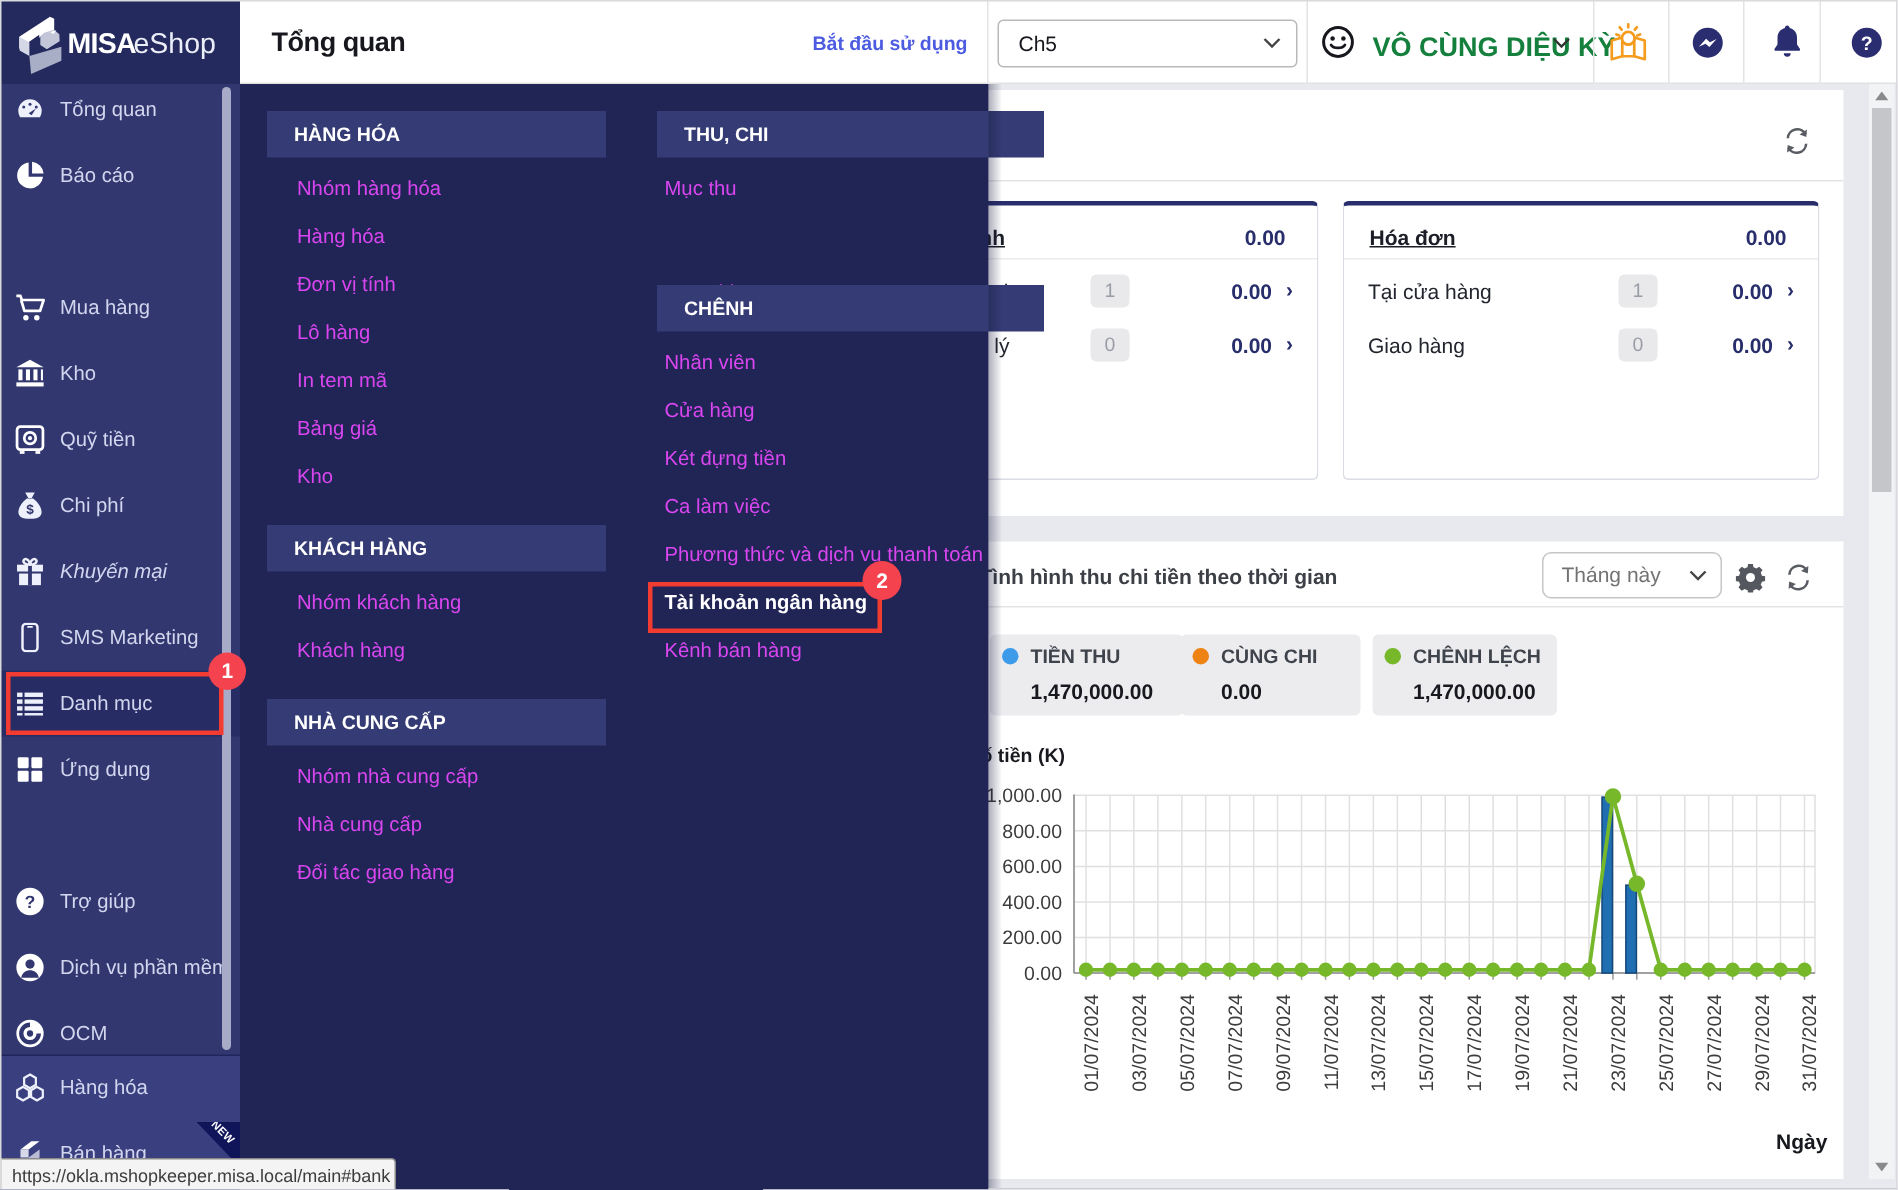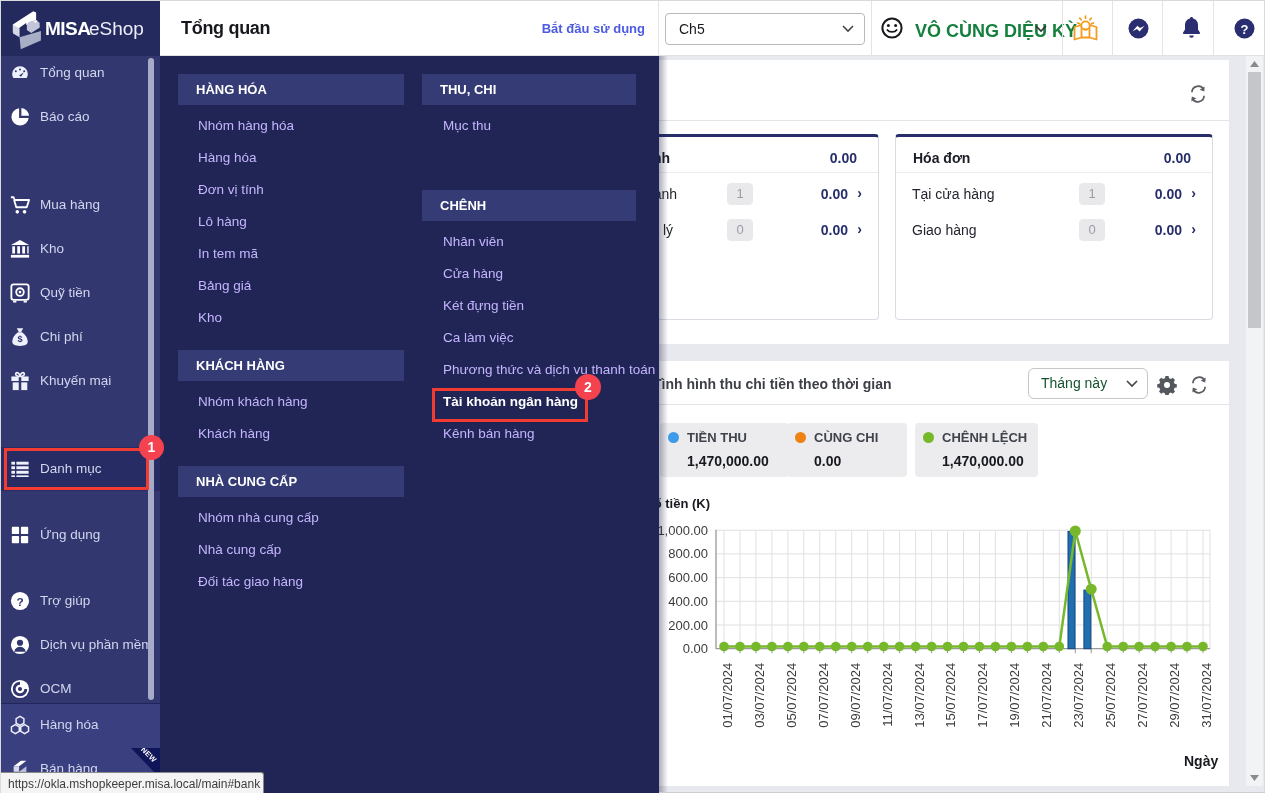--- a/index.html
+++ b/index.html
@@ -19,44 +19,44 @@
 #sidebar { left:0; top:56px; width:160px; height:737px; background:#323770; }
 .srow { position:absolute; left:0; width:160px; height:44px; }
 .srow .ic { position:absolute; left:10px; top:12px; width:20px; height:20px; }
 .srow .lb { position:absolute; left:40px; top:14px; font-size:13.5px; color:#d2d6ee; white-space:nowrap; }
 #pinned { position:absolute; left:0; top:647px; width:160px; height:90px; background:#3a3f80; border-top:1px solid rgba(16,20,70,0.6); }
 #sscroll { position:absolute; left:148px; top:2px; width:6px; height:642px; background:#a7abc8; border-radius:3px; }
 
 #menu { left:160px; top:56px; width:499px; height:737px; background:#202556; }
 .mh { position:absolute; height:31px; background:#353b74; color:#fff; font-size:13px; font-weight:bold; line-height:31px; padding-left:18px; }
 .mh.c1 { left:18px; width:226px; }
-.mh.c2 { left:262px; width:214px; }
-.mi { position:absolute; font-size:13.5px; color:#c4b5fd; white-space:nowrap; }
+.mh.c2 { left:278px; width:258px; }
+.mi { position:absolute; font-size:13.5px; color:#d946ef; white-space:nowrap; }
 .mi.c1 { left:38px; }
 .mi.c2 { left:283px; }
 
 .redbox { position:absolute; border:3px solid #f23b31; }
 .badge { position:absolute; width:26px; height:26px; border-radius:50%; background:#f4424e; color:#fff; font-size:14px; font-weight:bold; text-align:center; line-height:26px; }
 
 #panel1 { left:176px; top:60px; width:1053px; height:284px; background:#fff; }
 #p1div { left:176px; top:120px; width:1053px; height:1px; background:#e4e4e6; }
 .card { position:absolute; top:134px; width:319px; height:186px; background:#fff; border:1px solid #d9dce3; border-radius:4px; border-top:3px solid #272e6b; }
-.card .hd { position:absolute; left:17px; top:13px; font-size:14px; font-weight:bold; color:#1b1d27; }
+.card .hd { position:absolute; left:17px; top:13px; font-size:14px; font-weight:bold; color:#1b1d27;text-decoration:underline; }
 .card .hv { position:absolute; right:21px; top:13px; font-size:14px; font-weight:bold; color:#272e6b; }
 .card .hdl { position:absolute; left:0; top:35px; width:100%; height:1px; background:#ececee; }
 .crow { position:absolute; left:0; width:100%; height:36px; }
 .crow .lb { position:absolute; left:16px; top:9px; font-size:14px; color:#23252e; }
 .crow .bdg { position:absolute; left:183px; top:6px; width:26px; height:22px; background:#e9e9eb; border-radius:4px; color:#9a9da8; font-size:13px; text-align:center; line-height:22px; }
 .crow .val { position:absolute; right:30px; top:9px; font-size:14px; font-weight:bold; color:#272e6b; }
 .crow .chev { position:absolute; right:16px; top:8px; font-size:14px; font-weight:bold; color:#272e6b; }
 #panel2 { left:176px; top:361px; width:1053px; height:425px; background:#fff; }
 #p2title { left:653px; top:376px; font-size:14px; font-weight:bold; color:#3c3f46; white-space:nowrap; }
 #p2div { left:176px; top:404px; width:1053px; height:1px; background:#e4e4e6; }
 #monthsel { left:1028px; top:368px; width:120px; height:31px; border:1px solid #c6c6c6; border-radius:6px; background:#fff; }
-#monthsel span { position:absolute; left:12px; top:6px; font-size:14px; color:#14532d; }
+#monthsel span { position:absolute; left:12px; top:6px; font-size:14px; color:#737373; }
 .legend { position:absolute; top:423px; height:54px; background:#ececef; border-radius:4px; }
 .legend .dot { position:absolute; left:8px; top:9px; width:11px; height:11px; border-radius:50%; }
 .legend .lb { position:absolute; left:27px; top:7px; font-size:13px; font-weight:bold; color:#3f434c; white-space:nowrap; }
 .legend .num { position:absolute; left:27px; top:30px; font-size:14px; font-weight:bold; color:#17191f; white-space:nowrap; }
 #sotien { left:645px; top:496px; font-size:13px; font-weight:bold; color:#17191f; white-space:nowrap; }
 #ngay { left:1184px; top:753px; font-size:14px; font-weight:bold; color:#17191f; }
 
 #vtrack { left:1246px; top:56px; width:17px; height:730px; background:#f2f3f5; }
 #vthumb { left:1248px; top:72px; width:13px; height:256px; background:#c4c6ca; }
 
@@ -390,45 +390,52 @@
       <span class="lb">Quỹ tiền</span>
     </div>
 <div class="srow" style="top:259px;">
       <svg class="ic" viewBox="0 0 22 22">
         <path d="M7.5 1.5 h7 l-2.2 4 h-2.6 z" fill="#eef1fb"></path>
         <path d="M8.7 5.8 h4.6 c4.2 3.2 6.2 6.8 6.2 10.2 c0 3.2 -2.7 4.8 -8.5 4.8 s-8.5 -1.6 -8.5 -4.8 c0 -3.4 2 -7 6.2 -10.2 z" fill="#eef1fb"></path>
         <text x="11" y="17" font-size="10" font-weight="bold" fill="#323770" text-anchor="middle" font-family="Liberation Sans">$</text>
       </svg>
       <span class="lb">Chi phí</span>
     </div>
-<div class="srow" style="top:303px;">
+<div class="srow" style="top:303px;font-style:italic;">
       <svg class="ic" viewBox="0 0 22 22">
         <rect x="1.5" y="6" width="19" height="5" fill="#eef1fb"></rect>
         <rect x="3" y="12.5" width="16" height="8.5" fill="#eef1fb"></rect>
         <rect x="9.6" y="6" width="2.8" height="15" fill="#323770"></rect>
         <path d="M11 6 C7 6 5.5 4 6.5 2.5 C7.5 1 10.5 2 11 6 M11 6 C15 6 16.5 4 15.5 2.5 C14.5 1 11.5 2 11 6" fill="none" stroke="#eef1fb" stroke-width="1.8"></path>
       </svg>
       <span class="lb">Khuyến mại</span>
+    </div>
+<div class="srow" style="top:347px;">
+      <svg class="ic" viewBox="0 0 22 22">
+        <rect x="5.5" y="1" width="11" height="20" rx="2.5" fill="none" stroke="#eef1fb" stroke-width="1.8"></rect>
+        <path d="M9 3.2 h4" stroke="#eef1fb" stroke-width="1.4"></path>
+      </svg>
+      <span class="lb">SMS Marketing</span>
     </div>
 <div class="srow" style="top:391px;background:#272c64;">
       <svg class="ic" viewBox="0 0 22 22">
         <g fill="#eef1fb">
           <rect x="1.5" y="3" width="4" height="3.2"></rect>
           <rect x="1.5" y="8" width="4" height="3.2"></rect>
           <rect x="1.5" y="13" width="4" height="3.2"></rect>
           <rect x="1.5" y="18" width="4" height="1.8"></rect>
           <rect x="7" y="3" width="13.5" height="3.2"></rect>
           <rect x="7" y="8" width="13.5" height="3.2"></rect>
           <rect x="7" y="13" width="13.5" height="3.2"></rect>
           <rect x="7" y="18" width="13.5" height="1.8"></rect>
         </g>
       </svg>
       <span class="lb">Danh mục</span>
     </div>
-<div class="srow" style="top:435px;margin-top:22px;">
+<div class="srow" style="top:435px;">
       <svg class="ic" viewBox="0 0 22 22">
         <g fill="#fff">
           <rect x="2" y="2" width="8" height="8" rx="1"></rect>
           <rect x="12" y="2" width="8" height="8" rx="1"></rect>
           <rect x="2" y="12" width="8" height="8" rx="1"></rect>
           <rect x="12" y="12" width="8" height="8" rx="1"></rect>
         </g>
       </svg>
       <span class="lb">Ứng dụng</span>
     </div>

